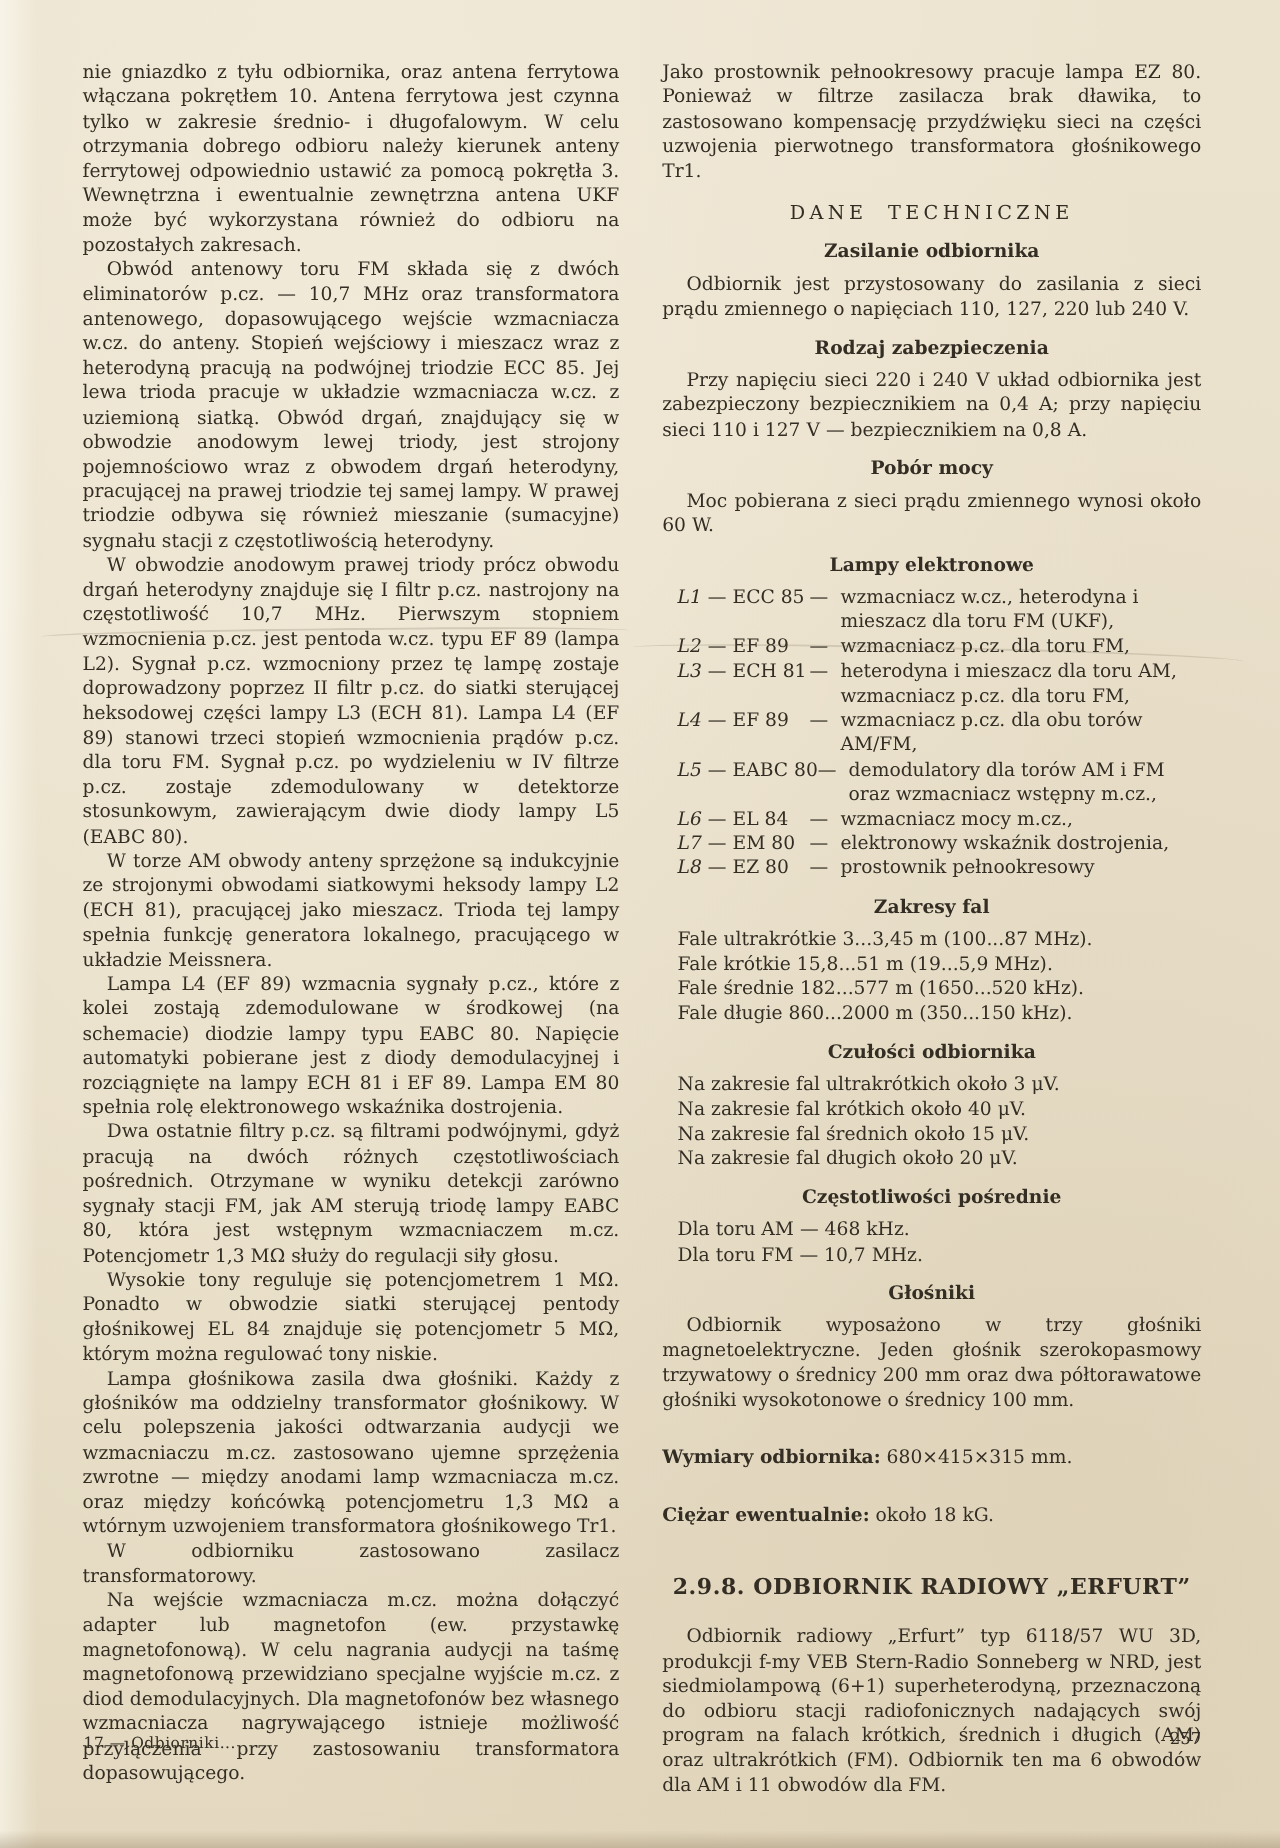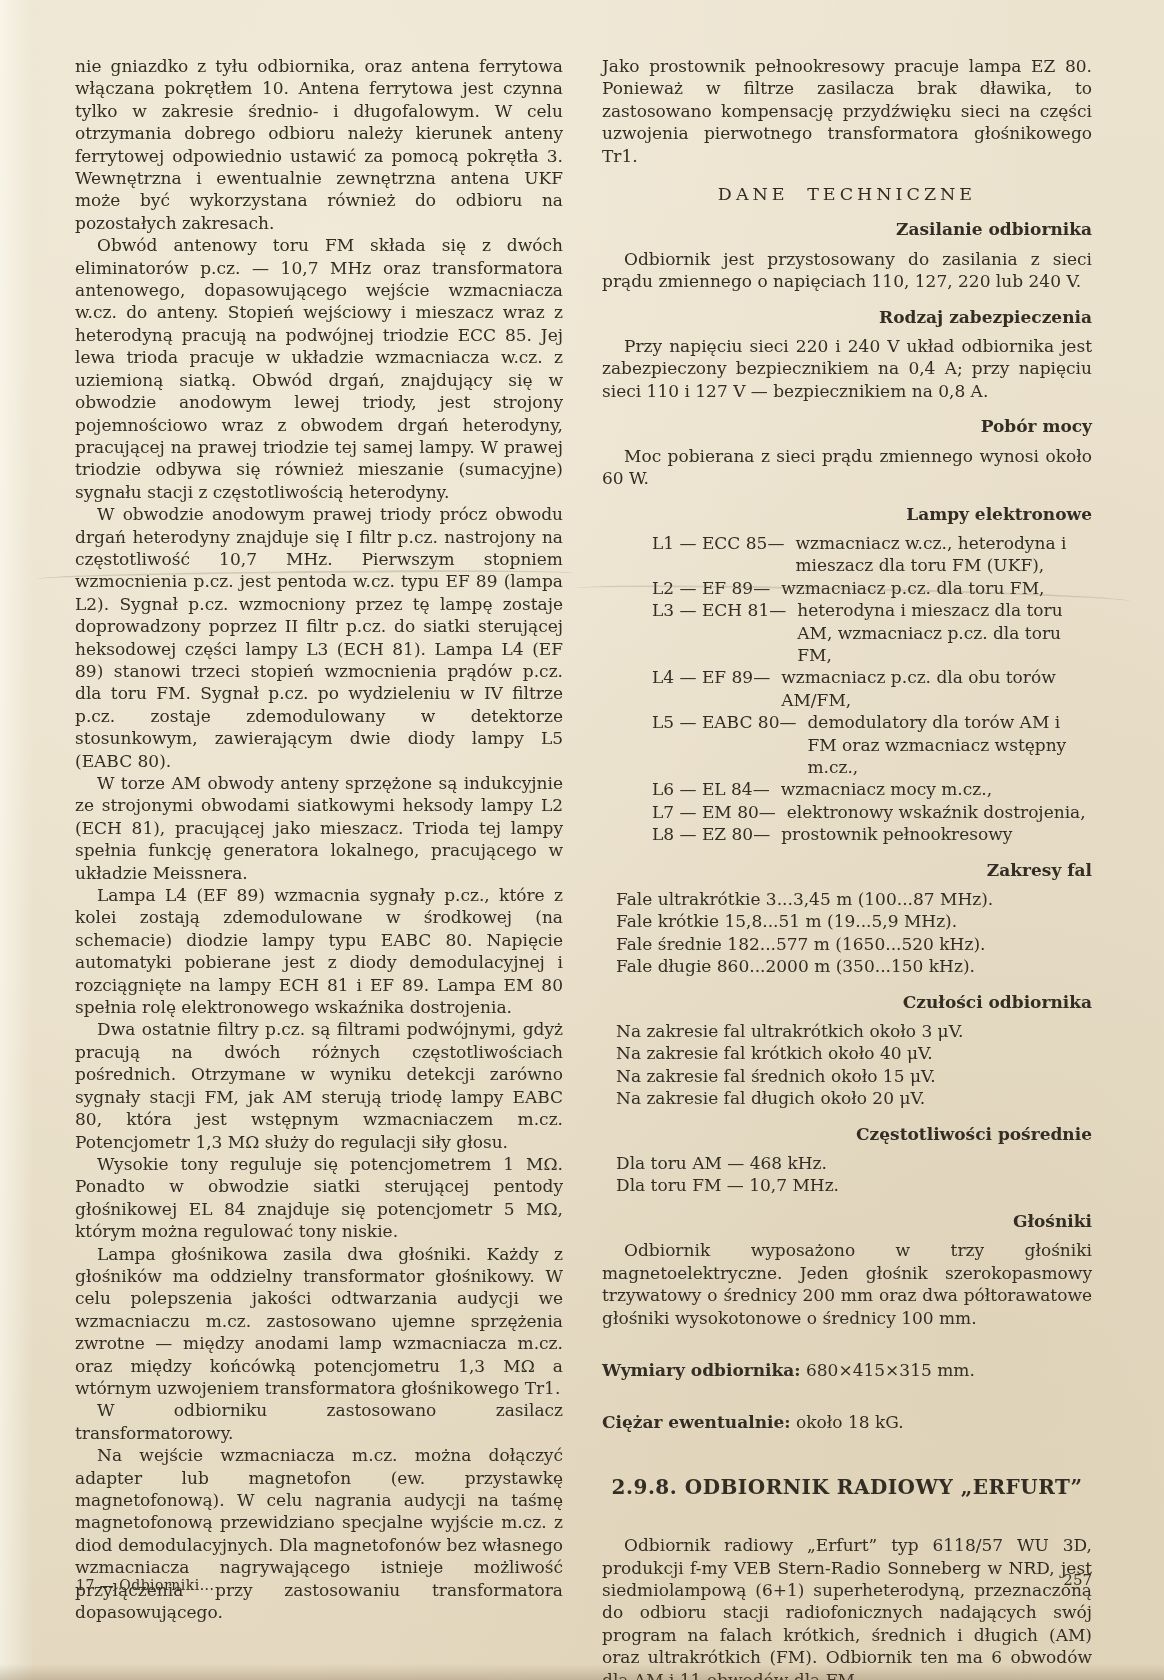--- a/index.html
+++ b/index.html
@@ -27,31 +27,31 @@
   }
   .col{position:absolute;top:55px;font-size:17px;line-height:22.4px;text-align:justify;}
   .col-left{left:75px;width:488px;}
   .col-right{left:602px;width:490px;}
   p.par{margin:0;text-indent:22px;}
   p.par.no-indent{text-indent:0;}
   .dane-heading{
     margin:16px 0 10px;text-align:center;font-weight:normal;font-size:17.5px;
     letter-spacing:4px;word-spacing:9px;text-indent:0;
   }
-  .spec-head{margin:13px 0 7px;font-size:17px;font-weight:bold;text-align:right;text-indent:0;}
+  .spec-head{margin:13px 0 7px;font-size:17px;font-weight:bold;text-align:center;text-indent:0;}
   .spec-body{margin:0;text-indent:22px;}
   .tube-row{display:flex;text-align:left;}
   .tube-label{flex:0 0 120px;padding-left:14px;white-space:nowrap;}
-  .tube-id{margin-left:36px;}
+  .tube-id{font-style:italic;}
   .tube-dash{flex:0 0 28px;}
   .tube-desc{flex:1;text-align:left;}
   .plain-line{margin:0;padding-left:14px;text-align:left;text-indent:0;}
   .dim-line{margin:30px 0 0;text-align:left;text-indent:0;}
   .dim-label{font-weight:bold;}
-  .erfurt-heading{margin:42px 0 36px;text-align:center;font-size:20px;font-weight:bold;letter-spacing:.5px;text-indent:0;}
+  .erfurt-heading{margin:42px 0 24px;text-align:center;font-size:20px;font-weight:bold;letter-spacing:.5px;text-indent:0;}
   .scratch{position:absolute;border-radius:50%;pointer-events:none;}
   .scratch-1{left:38px;top:571px;width:534px;height:8px;border-top:2px solid rgba(108,98,80,.22);transform:rotate(-.6deg);}
   .scratch-2{left:574px;top:588px;width:556px;height:12px;border-top:2px solid rgba(108,98,80,.20);transform:rotate(1.3deg);}
   .footer-note{position:absolute;left:76px;top:1577px;font-size:14px;letter-spacing:.5px;}
   .page-number{position:absolute;left:1000px;top:1571px;width:92px;font-size:15px;text-align:right;}
 </style>
 </head>
 <body>
 
 <div class="page">

